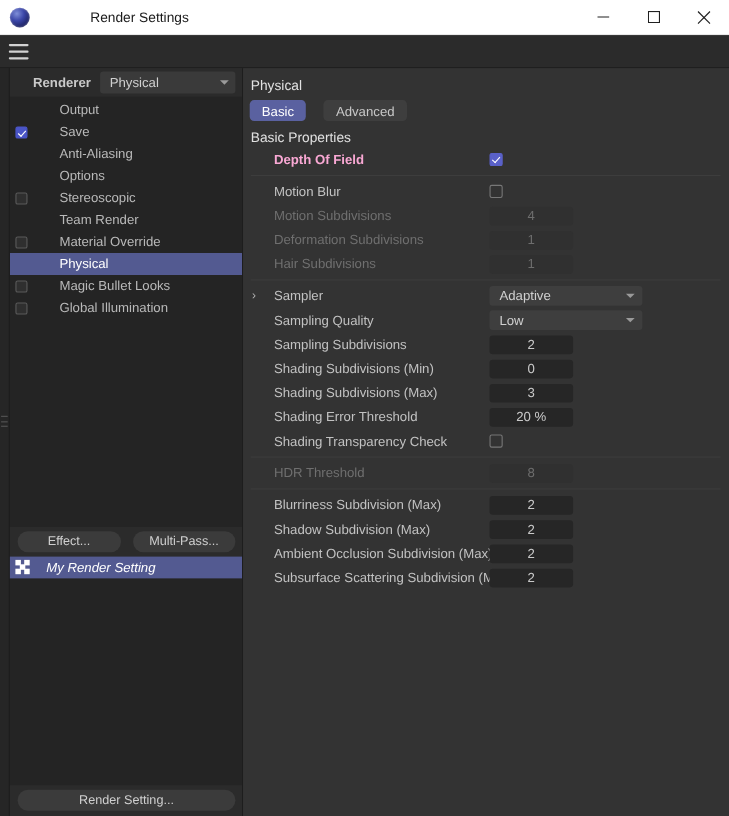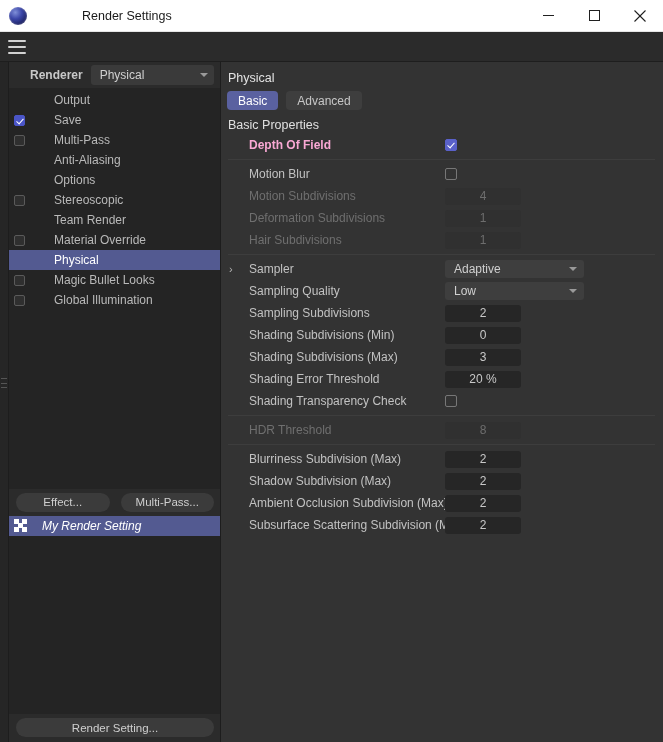--- a/index.html
+++ b/index.html
@@ -262,21 +262,21 @@
     overflow: hidden;
     position: relative;
   }
   .panel-title {
     font-size: 12.5px;
     color: #e2e2e2;
     padding: 9px 0 0 7px;
   }
   .tabs {
     display: flex;
-    gap: 8px;
+    gap: 16px;
     padding: 6px 0 0 6px;
   }
   .tab {
     height: 19px;
     padding: 0 11px;
     border-radius: 4px;
     font-size: 12px;
     display: flex;
     align-items: center;
     background: #3e3e3e;
@@ -440,24 +440,20 @@
       </div>
 
       <div class="tree" id="tree">
           <div class="tree-item">
             <span class="cb hidden"></span>
             <span class="tree-label">Output</span>
           </div>
           <div class="tree-item">
             <span class="cb on"></span>
             <span class="tree-label">Save</span>
-          </div>
-          <div class="tree-item">
-            <span class="cb"></span>
-            <span class="tree-label">Multi-Pass</span>
           </div>
           <div class="tree-item">
             <span class="cb hidden"></span>
             <span class="tree-label">Anti-Aliasing</span>
           </div>
           <div class="tree-item">
             <span class="cb hidden"></span>
             <span class="tree-label">Options</span>
           </div>
           <div class="tree-item">

